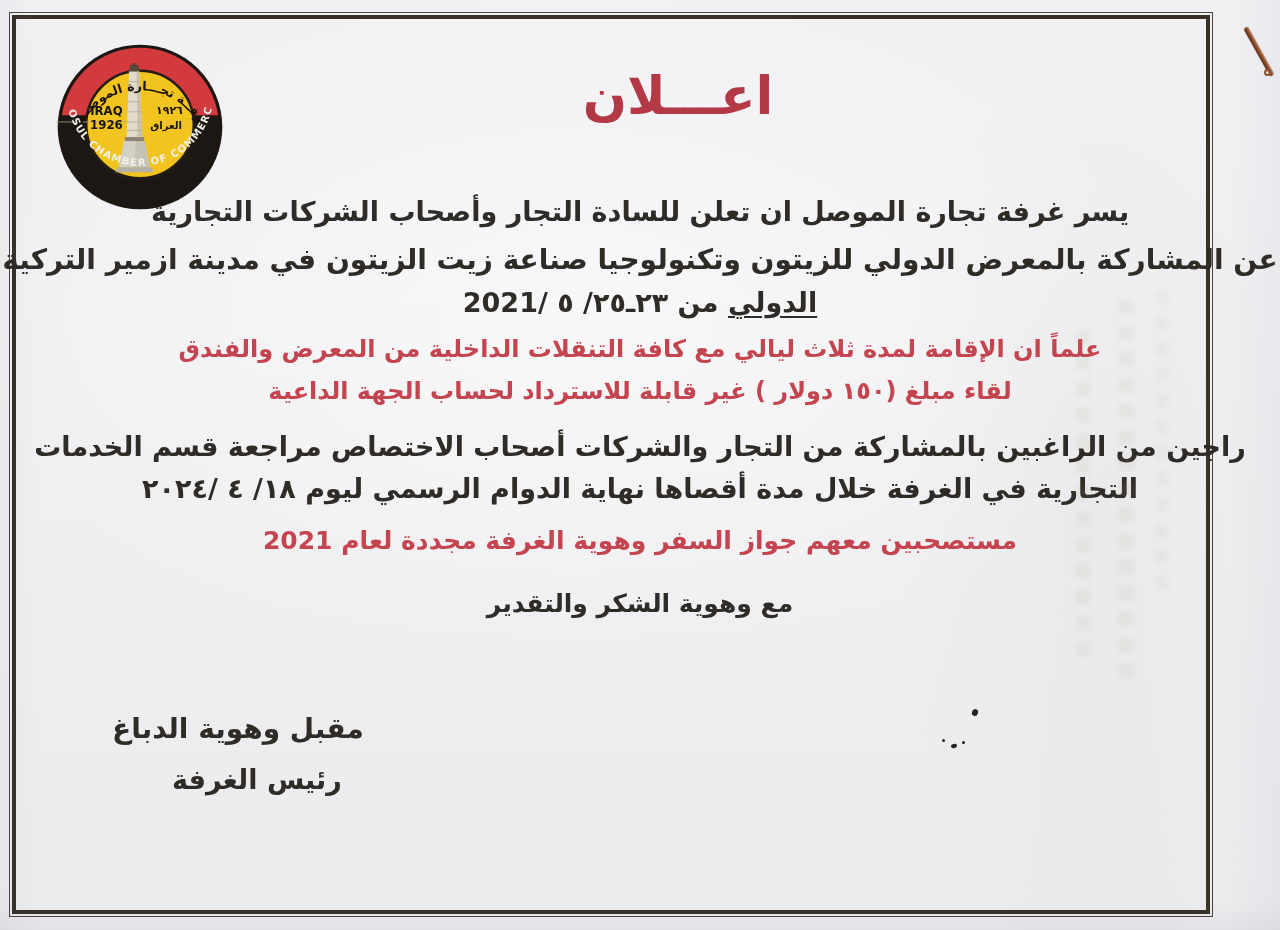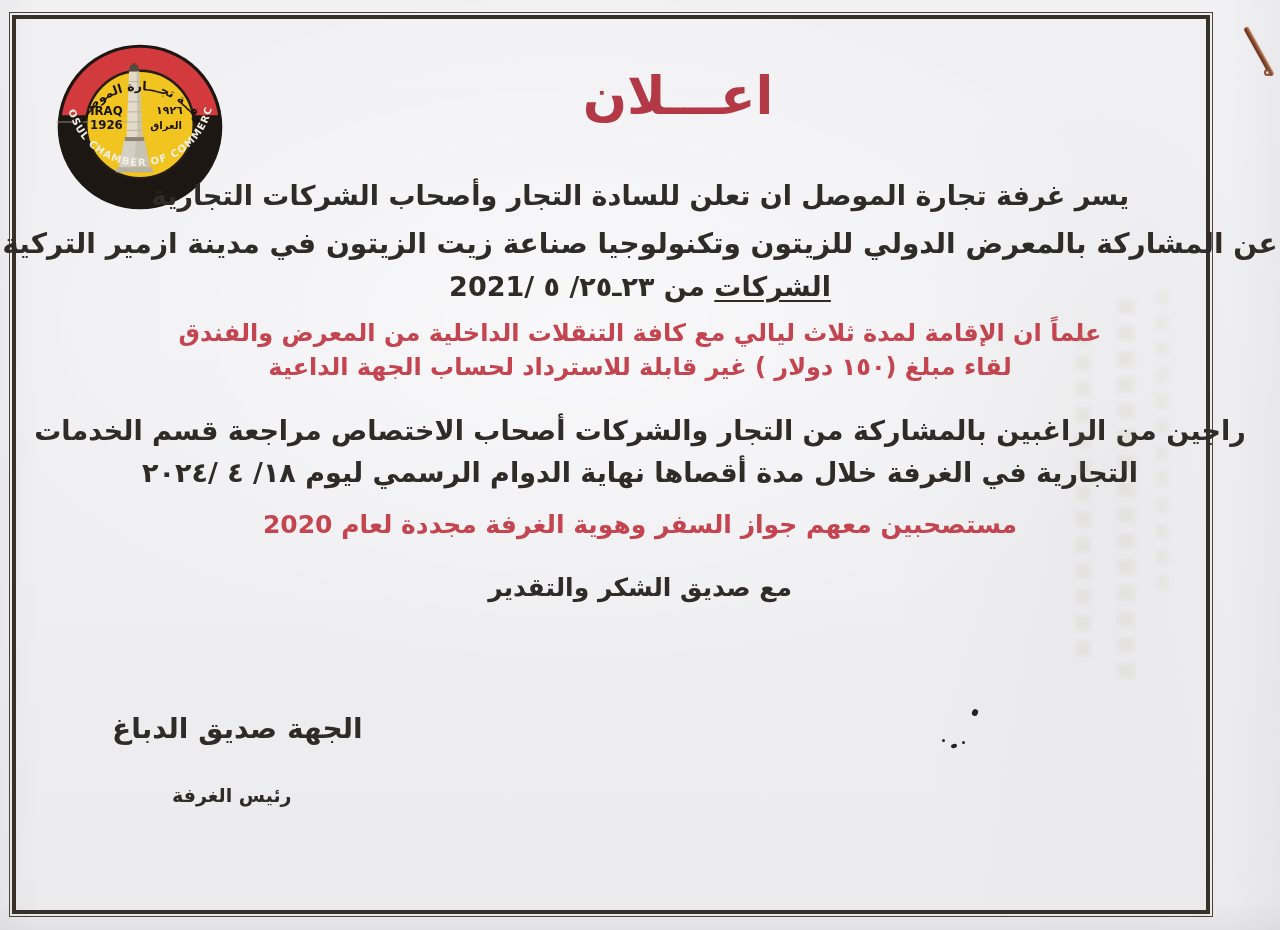--- a/index.html
+++ b/index.html
@@ -34,21 +34,21 @@
   
   .title{
     position:absolute;left:0;right:0;top:68px;text-align:center;
     direction:rtl;font-weight:bold;font-size:52px;line-height:1.1;
     color:var(--title-red,#b23945);
     transform:translateX(38px);
     letter-spacing:1px;
   }
   .line{
     position:absolute;left:0;right:0;text-align:center;
-    direction:rtl;font-weight:bold;white-space:nowrap;line-height:1.3;
+    direction:rtl;font-weight:bold;white-space:nowrap;line-height:1.3;margin-top:16px;
   }
   .black{color:var(--text-black,#2f2b27);}
   .red{color:var(--text-red,#c4454f);}
   .u{text-decoration:underline;text-decoration-thickness:2px;text-underline-offset:4px;}
   .sig{
     position:absolute;direction:rtl;font-weight:bold;white-space:nowrap;
     color:var(--text-black,#2f2b27);
   }
   
   .staple{
@@ -127,34 +127,34 @@
     <text font-size="12" font-weight="bold" fill="#f2efe6" letter-spacing="1.4" font-family="DejaVu Sans, sans-serif">
       <textPath href="#arcBottom" startOffset="50%" text-anchor="middle">MOSUL CHAMBER OF COMMERCE</textPath>
     </text>
   </svg>
 
   <div class="title">اعـــلان</div>
 
   <div class="line black" style="top:178px;font-size:27px">يسر غرفة تجارة الموصل ان تعلن للسادة التجار وأصحاب الشركات التجارية</div>
   <div class="line black" style="top:226px;font-size:28px">عن المشاركة بالمعرض الدولي للزيتون وتكنولوجيا صناعة زيت الزيتون في مدينة ازمير التركية</div>
 
-  <div class="line black" style="top:269px;font-size:27px"><span class="u">الشركات</span><span> من ٢٣ـ٢٥/ ٥ /2021</span></div>
+  <div class="line black" style="top:269px;font-size:27px"><span class="u">الدولي</span><span> من ٢٣ـ٢٥/ ٥ /2021</span></div>
 
   <div class="line red" style="top:318px;font-size:24px">علماً ان الإقامة لمدة ثلاث ليالي مع كافة التنقلات الداخلية من المعرض والفندق</div>
-  <div class="line red" style="top:352px;font-size:24px">لقاء مبلغ (١٥٠ دولار ) غير قابلة للاسترداد لحساب الجهة الداعية</div>
+  <div class="line red" style="top:360px;font-size:24px">لقاء مبلغ (١٥٠ دولار ) غير قابلة للاسترداد لحساب الجهة الداعية</div>
 
   <div class="line black" style="top:413px;font-size:27px">راجين من الراغبين بالمشاركة من التجار والشركات أصحاب الاختصاص مراجعة قسم الخدمات</div>
   <div class="line black" style="top:455px;font-size:27px">التجارية في الغرفة خلال مدة أقصاها نهاية الدوام الرسمي ليوم ١٨/ ٤ /٢٠٢٤</div>
 
-  <div class="line red" style="top:509px;font-size:25px">مستصحبين معهم جواز السفر وهوية الغرفة مجددة لعام 2020</div>
+  <div class="line red" style="top:509px;font-size:25px">مستصحبين معهم جواز السفر وهوية الغرفة مجددة لعام 2021</div>
 
-  <div class="line black" style="top:572px;font-size:25px">مع صديق الشكر والتقدير</div>
+  <div class="line black" style="top:572px;font-size:25px">مع وهوية الشكر والتقدير</div>
 
-  <div class="sig" style="left:112px;top:712px;font-size:28px">الجهة صديق الدباغ</div>
-  <div class="sig" style="left:172px;top:784px;font-size:19px">رئيس الغرفة</div>
+  <div class="sig" style="left:112px;top:712px;font-size:28px">مقبل وهوية الدباغ</div>
+  <div class="sig" style="left:172px;top:764px;font-size:27px">رئيس الغرفة</div>
 
   <div class="staple"></div>
   <div class="staple-ring"></div>
   <div class="speck s1"></div>
   <div class="speck s2"></div>
   <div class="speck s3"></div>
   <div class="speck s4"></div>
   <div class="ghost g1"></div>
   <div class="ghost g2"></div>
   <div class="ghost g3"></div>

